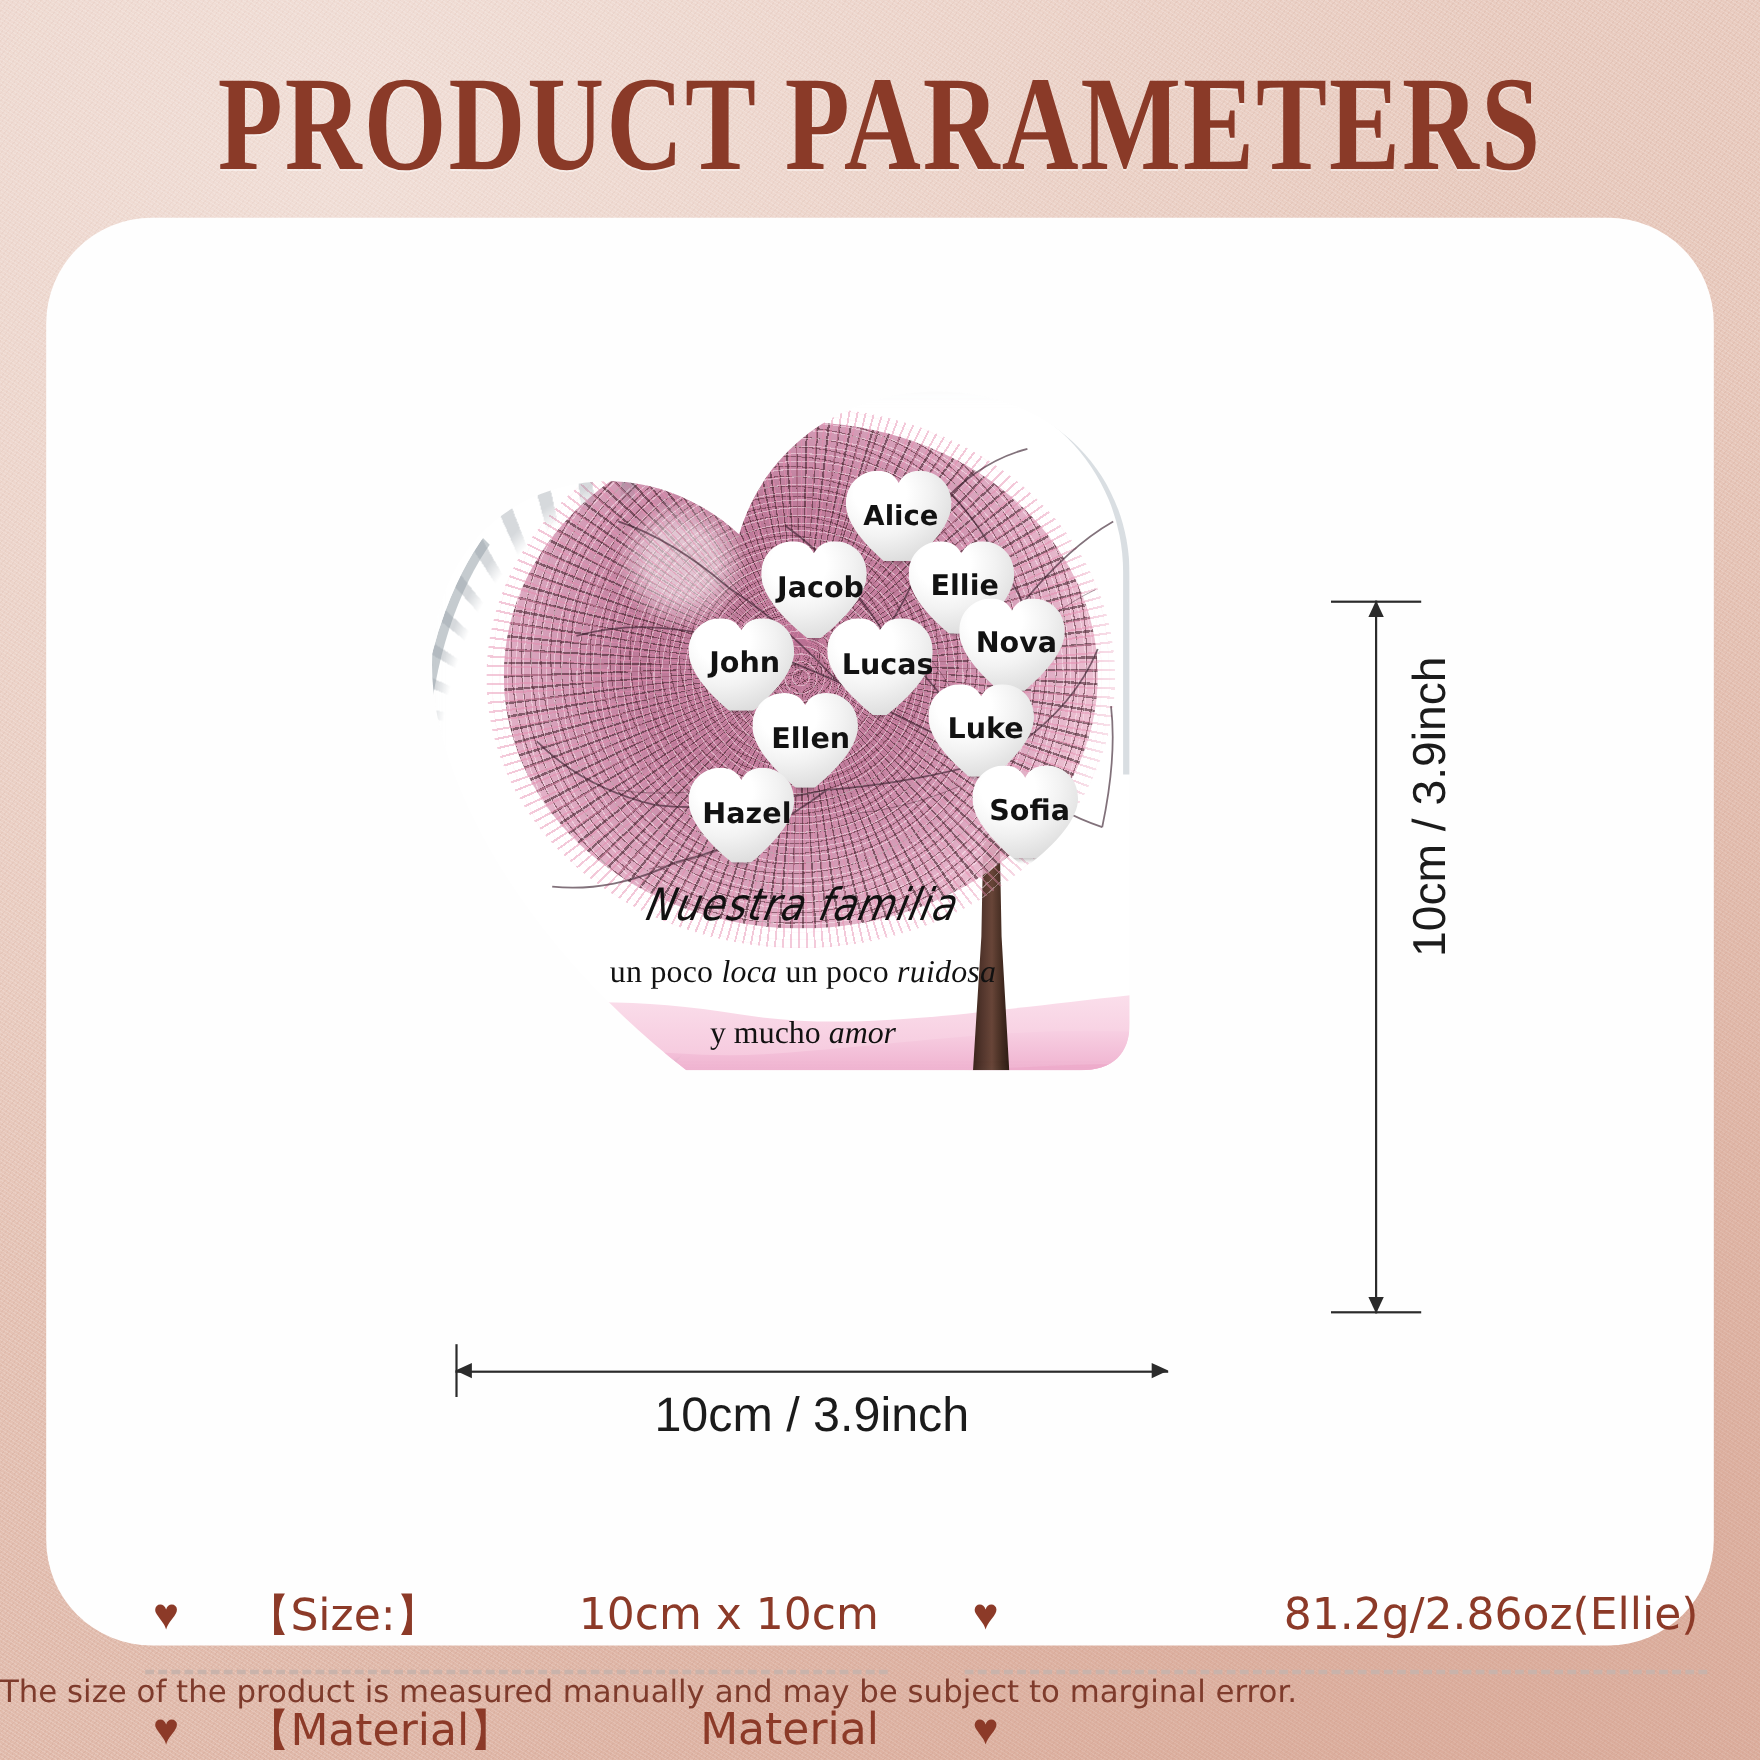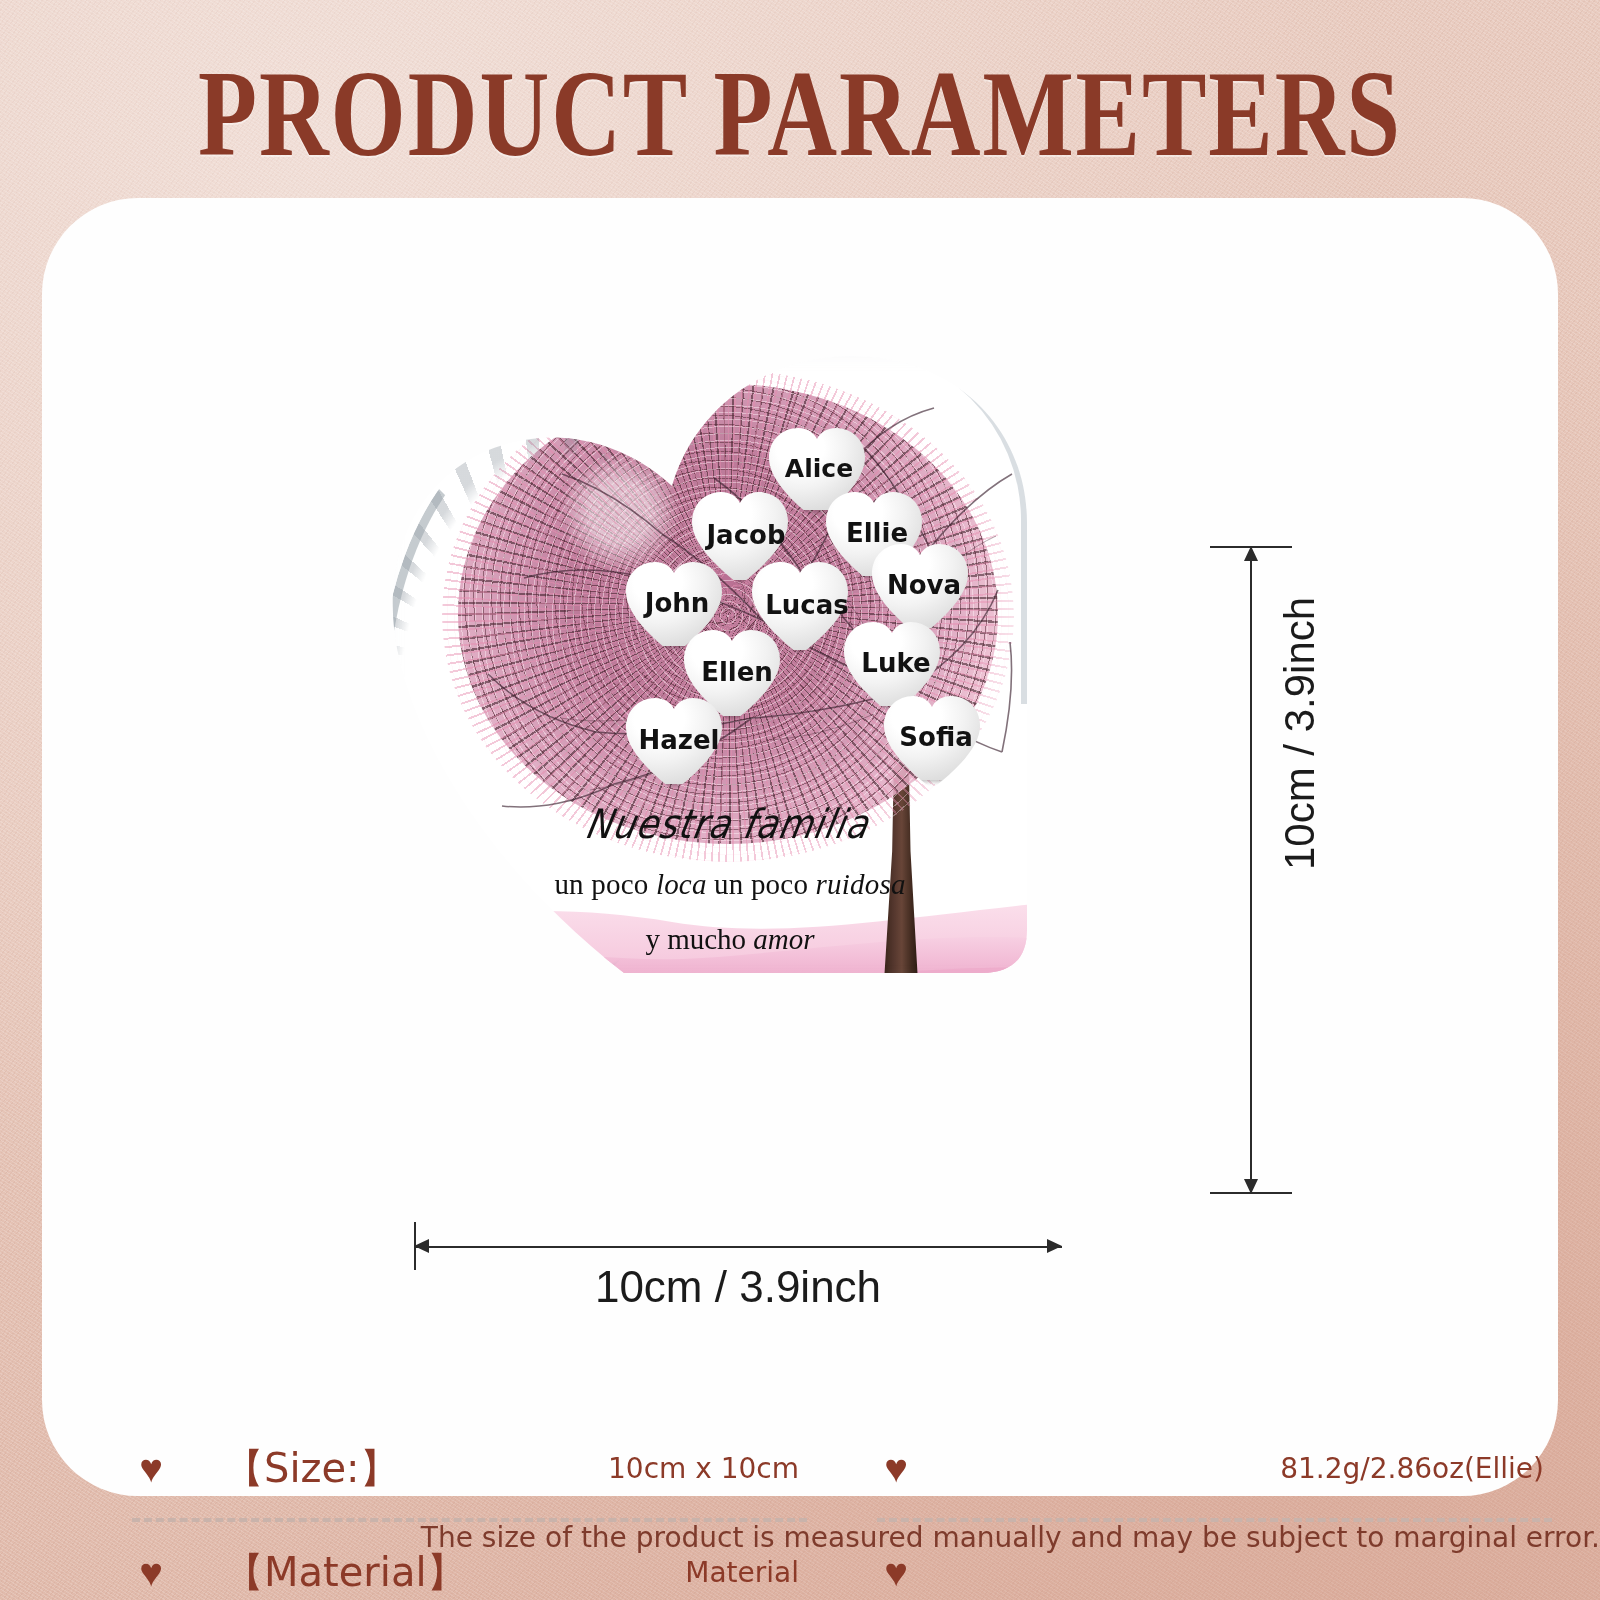--- a/index.html
+++ b/index.html
@@ -260,34 +260,34 @@
   .spec-key{
     font-family:"DejaVu Sans", sans-serif;
     font-size:40px;
     color:#8c3a28;
     white-space:nowrap;
     margin-left:40px;
   }
   .spec-val{
     margin-left:auto;
     font-family:"DejaVu Sans", sans-serif;
-    font-size:28px;
+    font-size:40px;
     color:#8c3a28;
     white-space:nowrap;
     padding-right:8px;
   }
   .spec-sep{
     height:0; border-top:4px dashed #c9b3ab;
     width:100%;
   }
 
   
   #footer-note{
     position:absolute; left:0; top:1521px; width:1600px;
-    text-align:right;
+    text-align:left;
     font-family:"DejaVu Sans", sans-serif;
     font-size:28px;
     color:#7e3b2c;
   }
 </style>
 </head>
 <body>
 
 <div id="bg-texture"></div>
 

